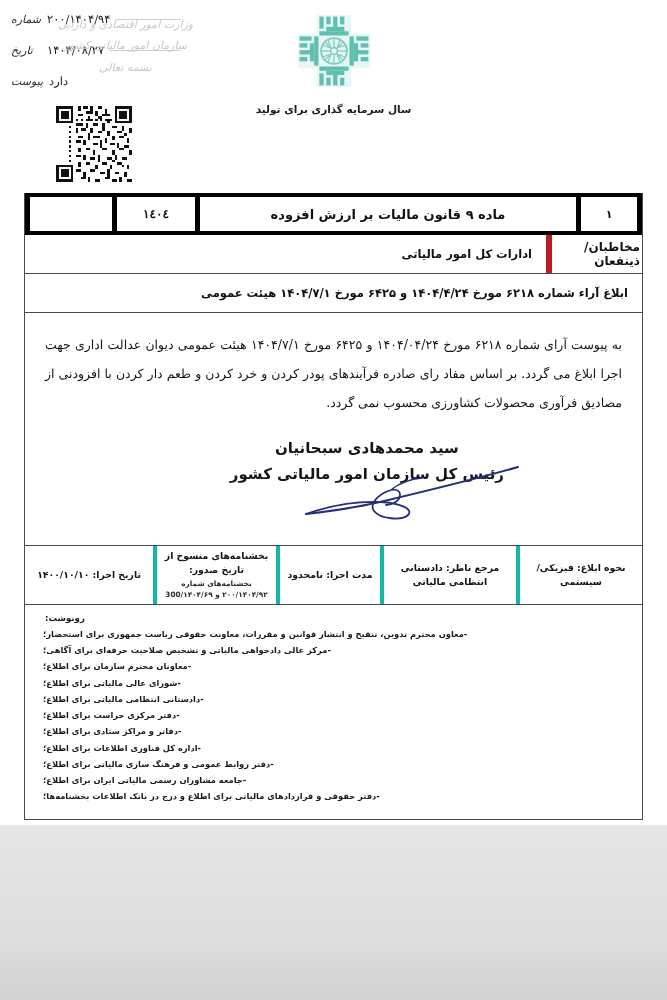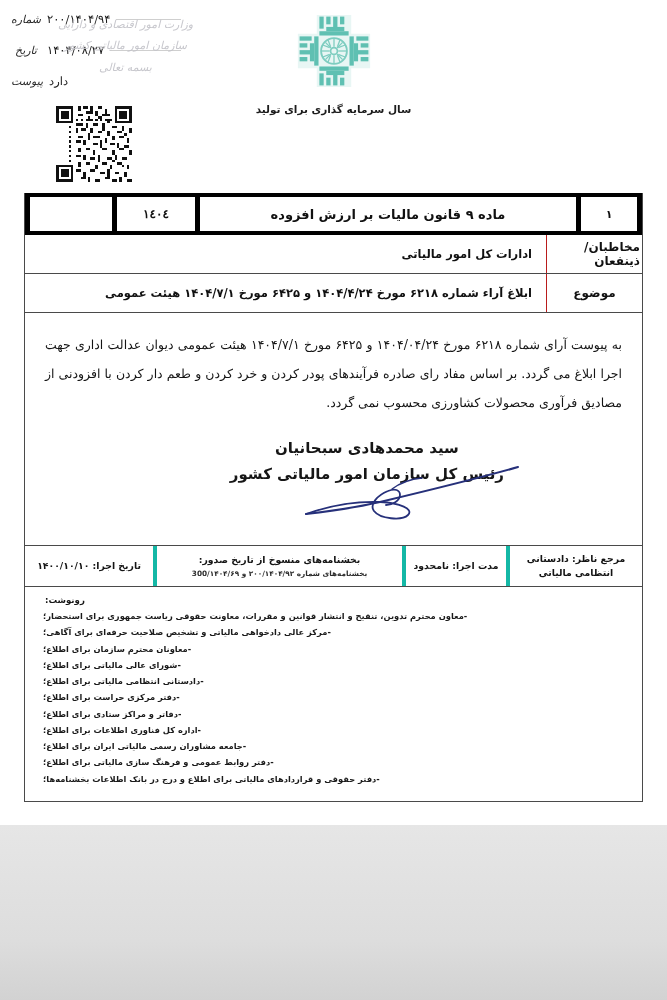--- a/index.html
+++ b/index.html
@@ -55,21 +55,21 @@
     height: 28px;
     margin-bottom: 3px;
   }
   .meta-label {
     font-size: 11px;
     color: #2b2b2b;
     font-style: italic;
     font-family: "DejaVu Serif", "Liberation Serif", serif;
     white-space: nowrap;
     min-width: 30px;
-    text-align: center;
+    text-align: left;
   }
   .meta-rule {
     flex: 1;
     border-bottom: 1px solid #cfcfcf;
     height: 1px;
     transform: translateY(-3px);
   }
   .meta-value {
     font-size: 11.5px;
     color: #1a1a1a;
@@ -164,21 +164,21 @@
 
   
   .info-row {
     display: flex;
     flex-direction: row;
     border-bottom: 1px solid #4a4a4a;
     min-height: 38px;
   }
   .info-label {
     width: 96px;
-    border-left: 1px solid #b91c1c;
+    border-left: 6px solid #b91c1c;
     display: flex;
     align-items: center;
     justify-content: center;
     font-size: 12px;
     font-weight: bold;
     color: #111;
     box-sizing: border-box;
     padding: 4px 2px;
   }
   .info-value {
@@ -525,21 +525,20 @@
       <div class="cell tb-year">۱٤۰٤</div>
       <div class="cell tb-blank"></div>
     </div>
 
     <div class="info-row">
       <div class="info-label">مخاطبان/ ذینفعان</div>
       <div class="info-value">ادارات کل امور مالیاتی</div>
     </div>
 
     <div class="info-row">
-      <div class="info-label">موضوع</div>
       <div class="info-value">ابلاغ آراء شماره ۶۲۱۸ مورخ ۱۴۰۴/۴/۲۴ و ۶۴۲۵ مورخ ۱۴۰۴/۷/۱ هیئت عمومی</div>
     </div>
 
     <div class="body-area">
       <p class="body-p">به پیوست آرای شماره ۶۲۱۸ مورخ ۱۴۰۴/۰۴/۲۴ و ۶۴۲۵ مورخ ۱۴۰۴/۷/۱ هیئت عمومی دیوان عدالت اداری جهت اجرا ابلاغ می گردد. بر اساس مفاد رای صادره فرآیندهای پودر کردن و خرد کردن و طعم دار کردن با افزودنی از مصادیق فرآوری محصولات کشاورزی محسوب نمی گردد.</p>
 
       <div class="sig">
         <div class="sig-name-block">
           <div>سید محمدهادی سبحانیان</div>
           <div>رئیس کل سازمان امور مالیاتی کشور</div>
@@ -550,40 +549,41 @@
               <path d="M222 6 C180 18 130 30 84 41 C62 46 36 50 10 53" stroke-width="2.1"></path>
               <path d="M10 53 C30 46 58 40 84 41 C104 42 118 48 112 54 C106 60 84 58 78 50 C73 43 82 34 92 30 C99 27 104 29 104 34 C104 40 96 44 90 44" stroke-width="1.8"></path>
               <path d="M96 28 C104 22 116 18 126 17" stroke-width="1.4"></path>
             </g>
           </svg>
         </div>
       </div>
     </div>
 
     <div class="footer-strip">
+      <div class="fs-cell fs-method">نحوه ابلاغ: فیزیکی/سیستمی</div>
       <div class="fs-cell fs-ref">مرجع ناظر: دادستانی انتظامی مالیاتی</div>
       <div class="fs-cell fs-dur">مدت اجرا: نامحدود</div>
       <div class="fs-cell fs-annul">
         <span>بخشنامه‌های منسوخ از تاریخ صدور:</span>
         <span class="fs-sub">بخشنامه‌های شماره ۲۰۰/۱۴۰۴/۹۲ و 300/۱۴۰۴/۶۹</span>
       </div>
       <div class="fs-cell fs-exec">تاریخ اجرا: ۱۴۰۰/۱۰/۱۰</div>
     </div>
 
     <div class="cc-area">
       <div class="cc-title">رونوشت:</div>
       <ul class="cc-list">
           <li><span class="cc-dash">-</span><span>معاون محترم تدوین، تنقیح و انتشار قوانین و مقررات، معاونت حقوقی ریاست جمهوری برای استحضار؛</span></li>
           <li><span class="cc-dash">-</span><span>مرکز عالی دادخواهی مالیاتی و تشخیص صلاحیت حرفه‌ای برای آگاهی؛</span></li>
           <li><span class="cc-dash">-</span><span>معاونان محترم سازمان برای اطلاع؛</span></li>
           <li><span class="cc-dash">-</span><span>شورای عالی مالیاتی برای اطلاع؛</span></li>
           <li><span class="cc-dash">-</span><span>دادستانی انتظامی مالیاتی برای اطلاع؛</span></li>
           <li><span class="cc-dash">-</span><span>دفتر مرکزی حراست برای اطلاع؛</span></li>
           <li><span class="cc-dash">-</span><span>دفاتر و مراکز ستادی برای اطلاع؛</span></li>
           <li><span class="cc-dash">-</span><span>اداره کل فناوری اطلاعات برای اطلاع؛</span></li>
+          <li><span class="cc-dash">-</span><span>دفتر روابط عمومی و فرهنگ سازی مالیاتی برای اطلاع؛</span></li>
           <li><span class="cc-dash">-</span><span>جامعه مشاوران رسمی مالیاتی ایران برای اطلاع؛</span></li>
-          <li><span class="cc-dash">-</span><span>دفتر روابط عمومی و فرهنگ سازی مالیاتی برای اطلاع؛</span></li>
           <li><span class="cc-dash">-</span><span>دفتر حقوقی و قراردادهای مالیاتی برای اطلاع و درج در بانک اطلاعات بخشنامه‌ها؛</span></li>
         </ul>
     </div>
 
   </div>
 </div>
 
 </body></html>

